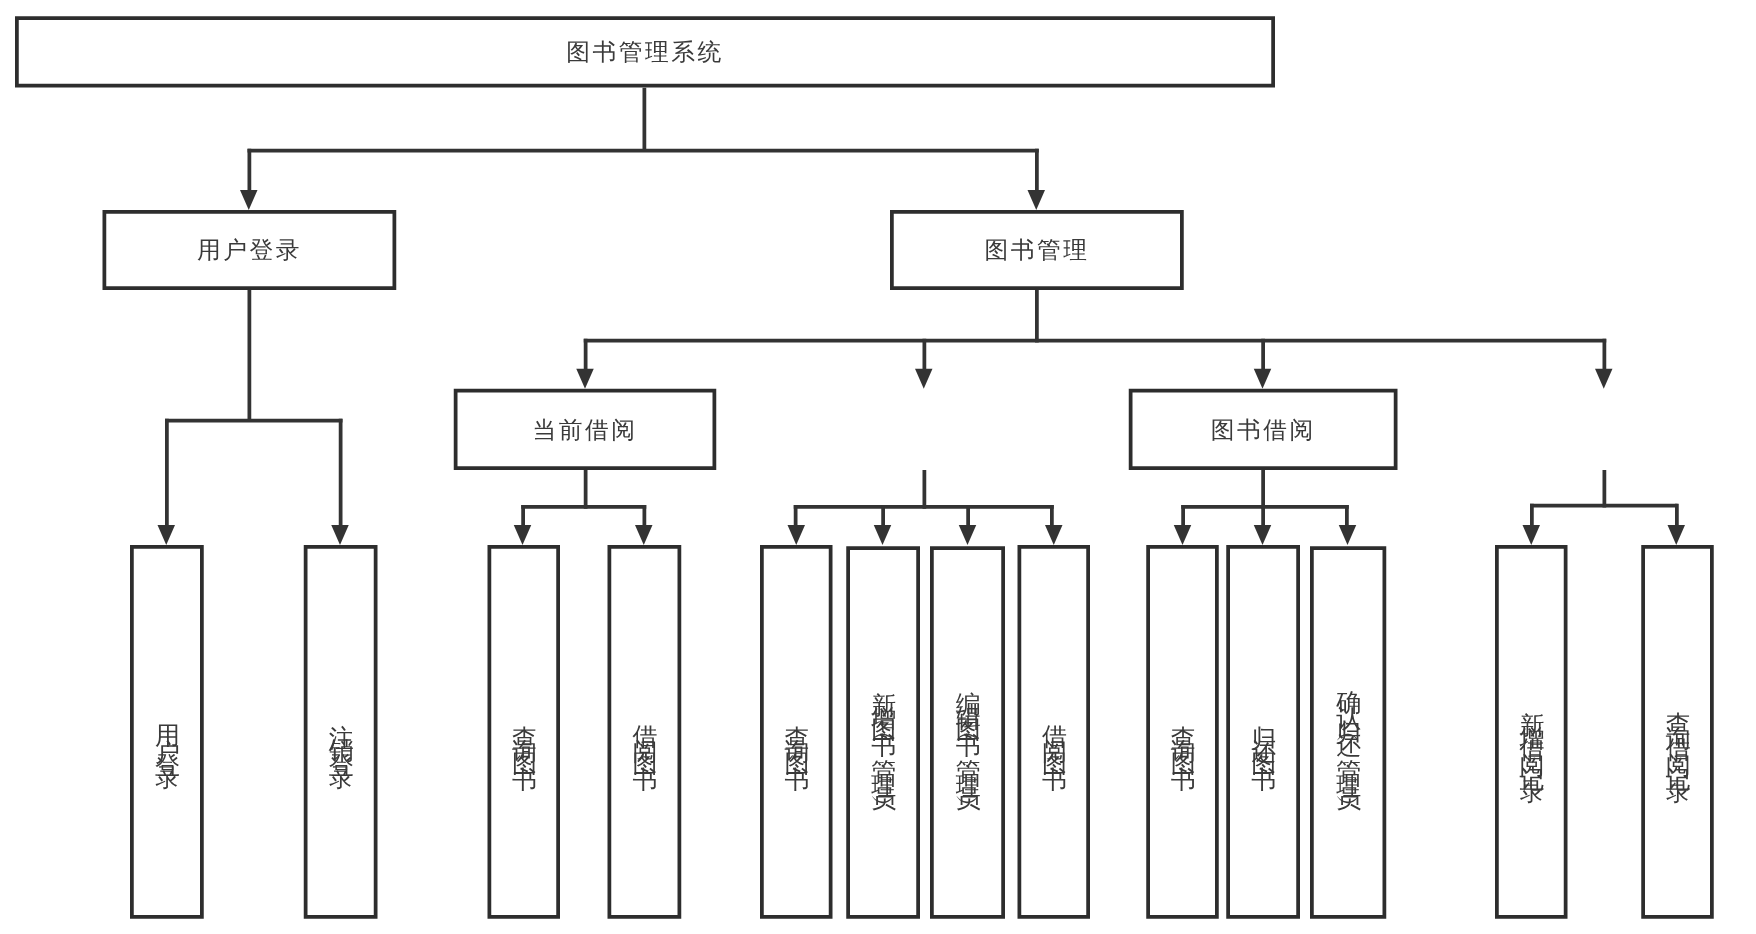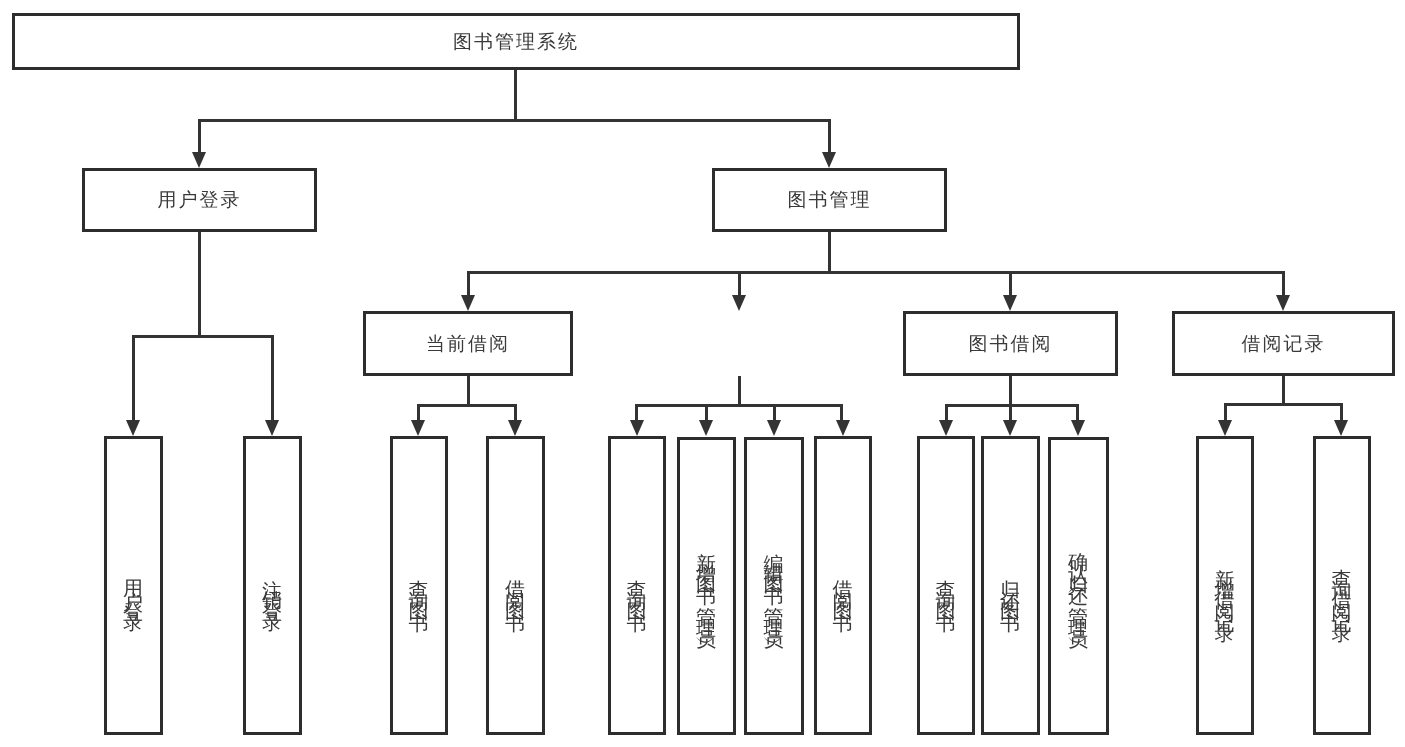--- a/index.html
+++ b/index.html
@@ -42,23 +42,20 @@
   </div>
   <div class="box h" style="left:712px;top:168px;width:235px;height:64px">
     <span>图书管理</span>
   </div>
 
   <div class="box h" style="left:363px;top:311px;width:210px;height:65px">
     <span>当前借阅</span>
   </div>
   <div class="box h" style="left:903px;top:311px;width:215px;height:65px">
     <span>图书借阅</span>
-  </div>
-  <div class="box h" style="left:1172px;top:311px;width:223px;height:65px">
-    <span>借阅记录</span>
   </div>
 
   <div class="box v" style="left:104px;top:436px;width:59px;height:299px">
     <span>用户登录</span>
   </div>
   <div class="box v" style="left:243px;top:436px;width:59px;height:299px">
     <span>注销登录</span>
   </div>
 
   <div class="box v" style="left:390px;top:436px;width:58px;height:299px">

